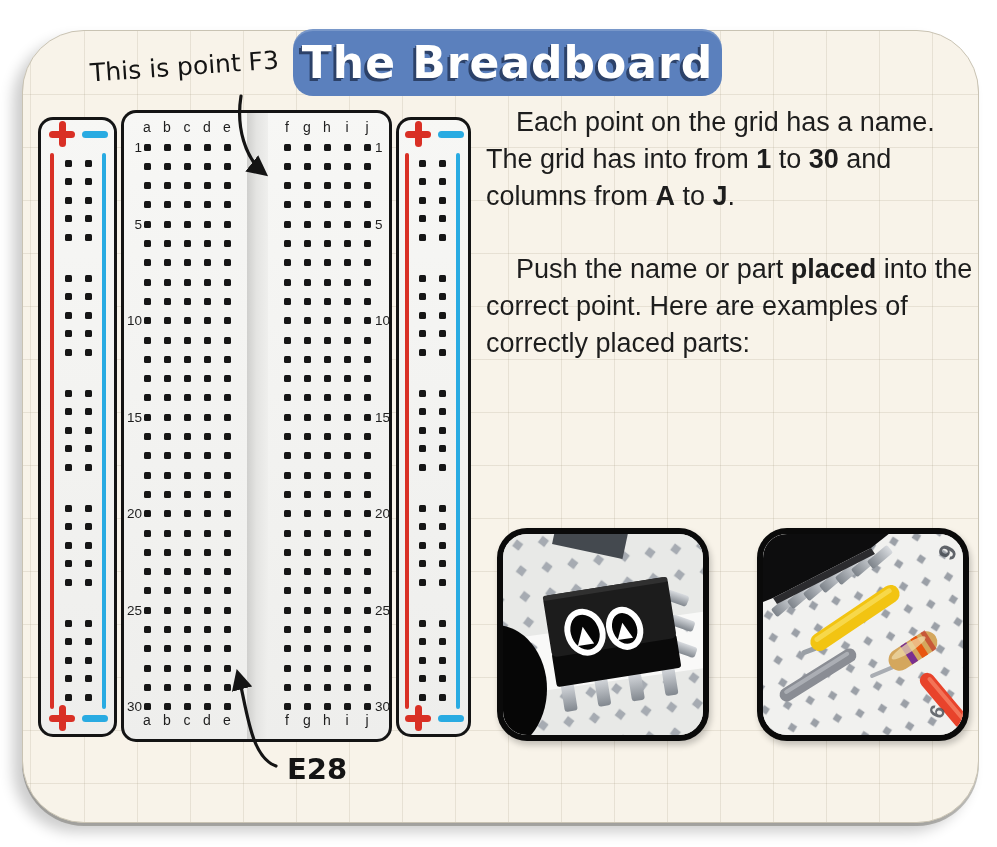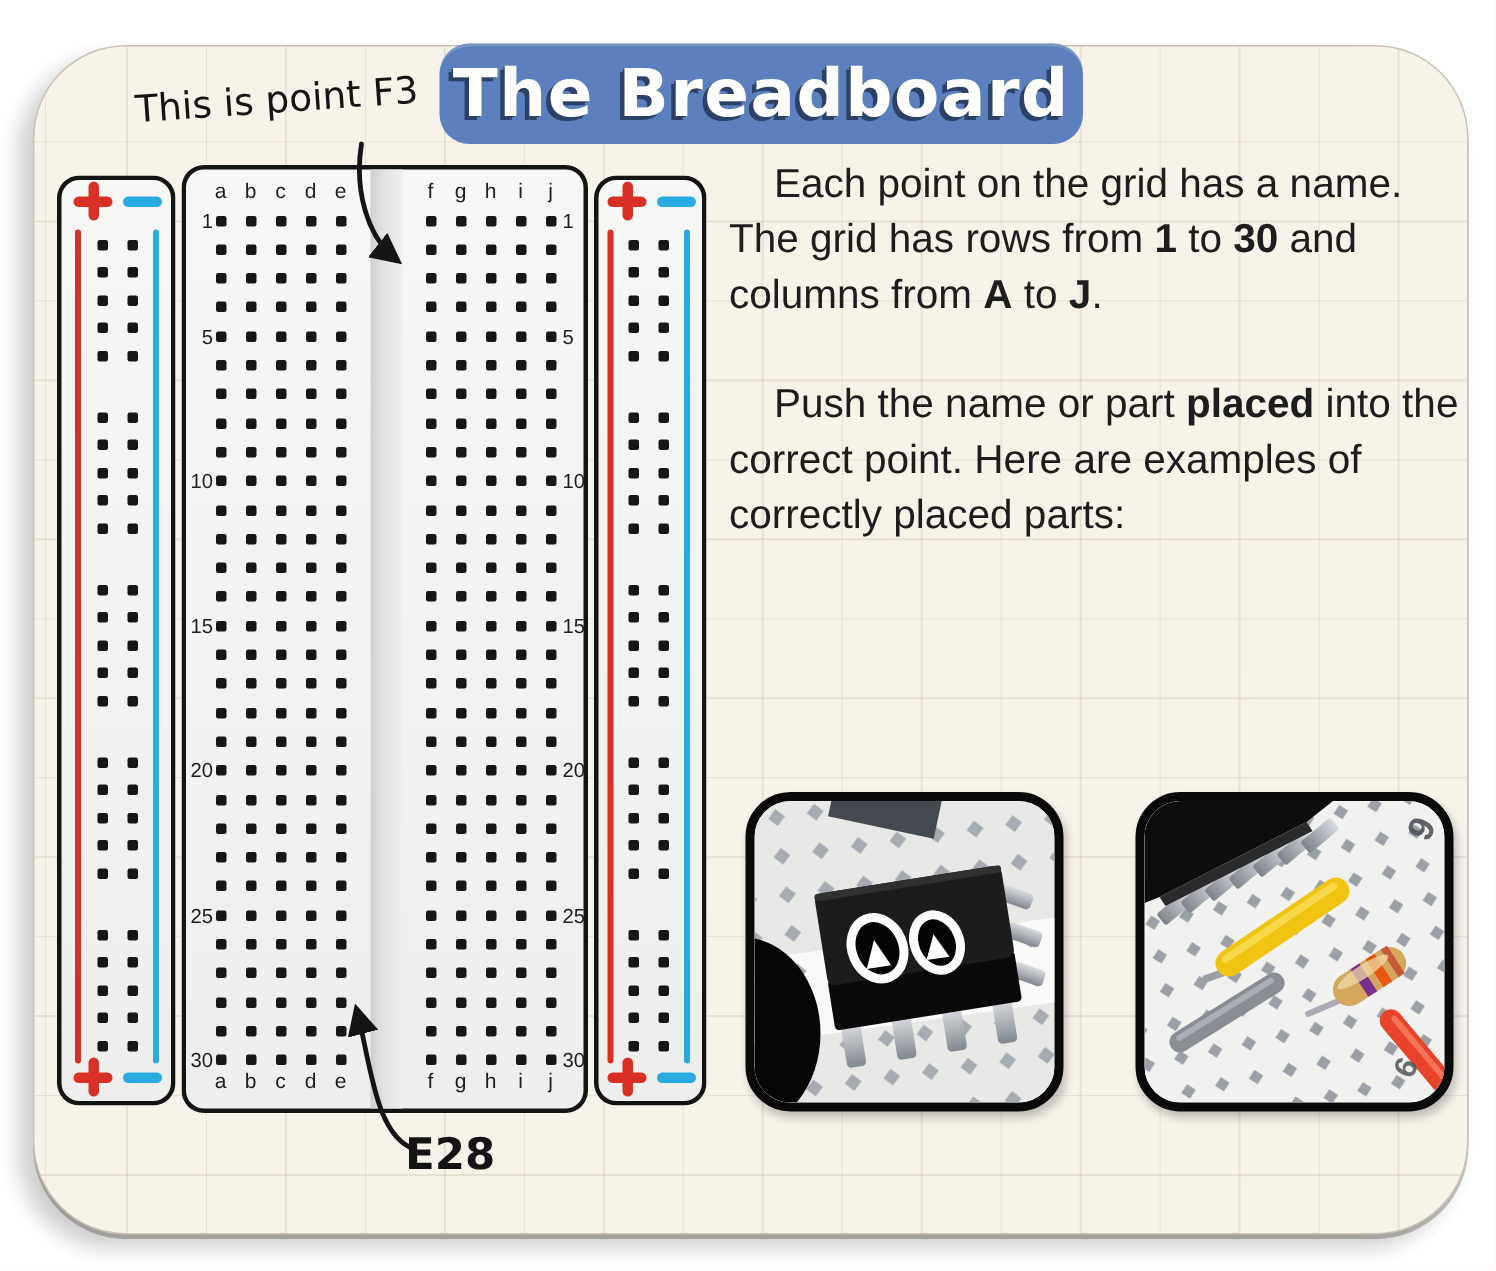--- a/index.html
+++ b/index.html
@@ -53,21 +53,21 @@
   .rail-line{position:absolute;top:36px;height:556px;width:3.5px;border-radius:2px}
   .plus{position:absolute;width:30px;height:30px}
   .plus::before{content:"";position:absolute;left:2px;right:2px;top:11.5px;height:7px;border-radius:3.5px;background:#d93025}
   .plus::after{content:"";position:absolute;top:2px;bottom:2px;left:11.5px;width:7px;border-radius:3.5px;background:#d93025}
   .minus{position:absolute;width:26px;height:7px;border-radius:3.5px;background:#29abe2}
   
   .note{
     position:absolute;font-family:"DejaVu Sans",sans-serif;color:#141414;white-space:nowrap;
   }
   .note.f3{left:90px;top:52px;font-size:25px;font-weight:500;transform:rotate(-4deg)}
-  .note.e28{left:270px;top:752px;font-size:29px;font-weight:bold}
+  .note.e28{left:287px;top:752px;font-size:29px;font-weight:bold}
   #arrows{position:absolute;left:0;top:0;pointer-events:none}
   
   .copy{position:absolute;left:486px;top:104px;width:502px;color:#1d1d1d}
   .copy p{
     margin:0 0 36px 0;font-size:27px;line-height:37px;text-indent:30px;
     font-family:"Liberation Sans",sans-serif;
   }
   .copy b{font-weight:bold}
   
   .photo{
@@ -549,21 +549,21 @@
   <defs>
     <marker id="ah" viewBox="0 0 10 10" refX="7.5" refY="5" markerWidth="6.5" markerHeight="6.5" orient="auto">
       <path d="M0,0 L10,5 L0,10 z" fill="#141414"></path>
     </marker>
   </defs>
   <path d="M241,96 C236,127 245,158 264,173" fill="none" stroke="#141414" stroke-width="3.2" stroke-linecap="round" marker-end="url(#ah)"></path>
   <path d="M276,766 C250,757 247,708 238,674" fill="none" stroke="#141414" stroke-width="3.2" stroke-linecap="round" marker-end="url(#ah)"></path>
 </svg>
 
 <div class="copy">
-    <p><span>Each point on the grid has a name. The grid has rows from </span><b>1</b><span> to </span><b>30</b><span> and columns from </span><b>A</b><span> to </span><b>J</b><span>.</span></p>
+    <p><span>Each point on the grid has a name. The grid has into from </span><b>1</b><span> to </span><b>30</b><span> and columns from </span><b>A</b><span> to </span><b>J</b><span>.</span></p>
     <p><span>Push the name or part </span><b>placed</b><span> into the correct point. Here are examples of correctly placed parts:</span></p>
   </div>
 
 <div class="photo one">
   <svg viewBox="0 0 200 201" preserveAspectRatio="none">
     <defs>
       <pattern id="ph1" width="26" height="26" patternUnits="userSpaceOnUse" patternTransform="rotate(-8)">
         <rect x="9" y="9" width="8" height="8" transform="rotate(45 13 13)" fill="#a6abb2"></rect>
       </pattern>
       <linearGradient id="silver1" x1="0" y1="0" x2="0" y2="1">

